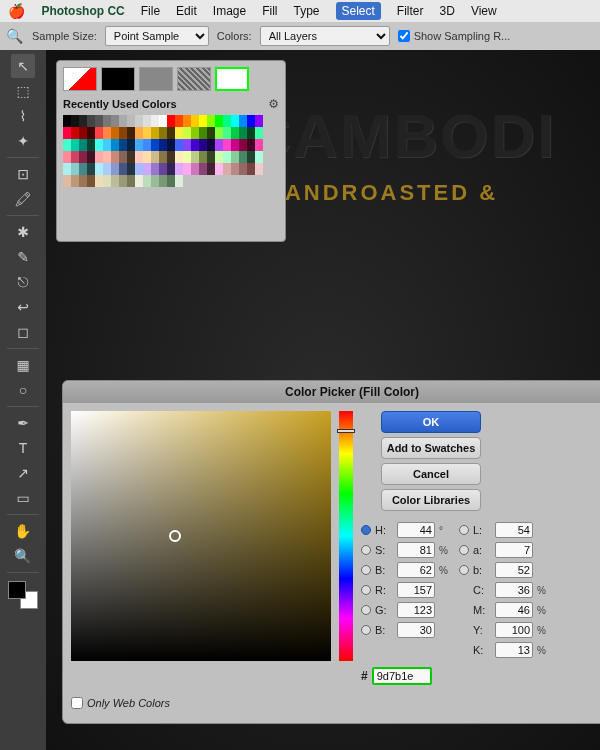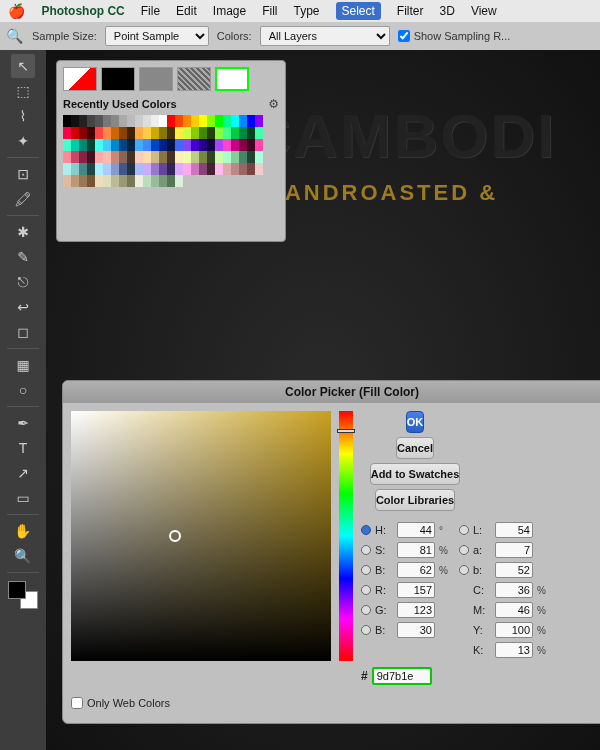--- a/index.html
+++ b/index.html
@@ -434,20 +434,21 @@
       gap: 4px;
       padding: 4px 8px;
     }
     .only-web-checkbox {
       width: 12px;
       height: 12px;
     }
     .only-web-label {
       font-size: 11px;
       color: #222;
+      font-style: italic;
     }
 
     
     .values-columns {
       display: flex;
       gap: 8px;
     }
     .values-col {
       display: flex;
       flex-direction: column;
@@ -702,24 +703,24 @@
       <div class="hue-slider-container">
         <div class="hue-slider-track"></div>
         <div class="hue-slider-thumb"></div>
       </div>
 
       <div class="right-panel">
 
         <div style="display:flex;gap:8px;">
 
 
-          <div class="picker-buttons" style="width:100px;margin-left:4px;align-items:center;">
+          <div class="picker-buttons" style="width:100px;margin-left:20px;">
             <div class="picker-btn ok-btn">OK</div>
+            <div class="picker-btn">Add to Swatches</div>
             <div class="picker-btn">Cancel</div>
-            <div class="picker-btn">Add to Swatches</div>
             <div class="picker-btn">Color Libraries</div>
           </div>
         </div>
 
         <div class="values-columns" style="margin-top:6px;">
 
           <div class="values-col">
 
             <div class="value-row">
               <div class="radio-btn selected"></div>

